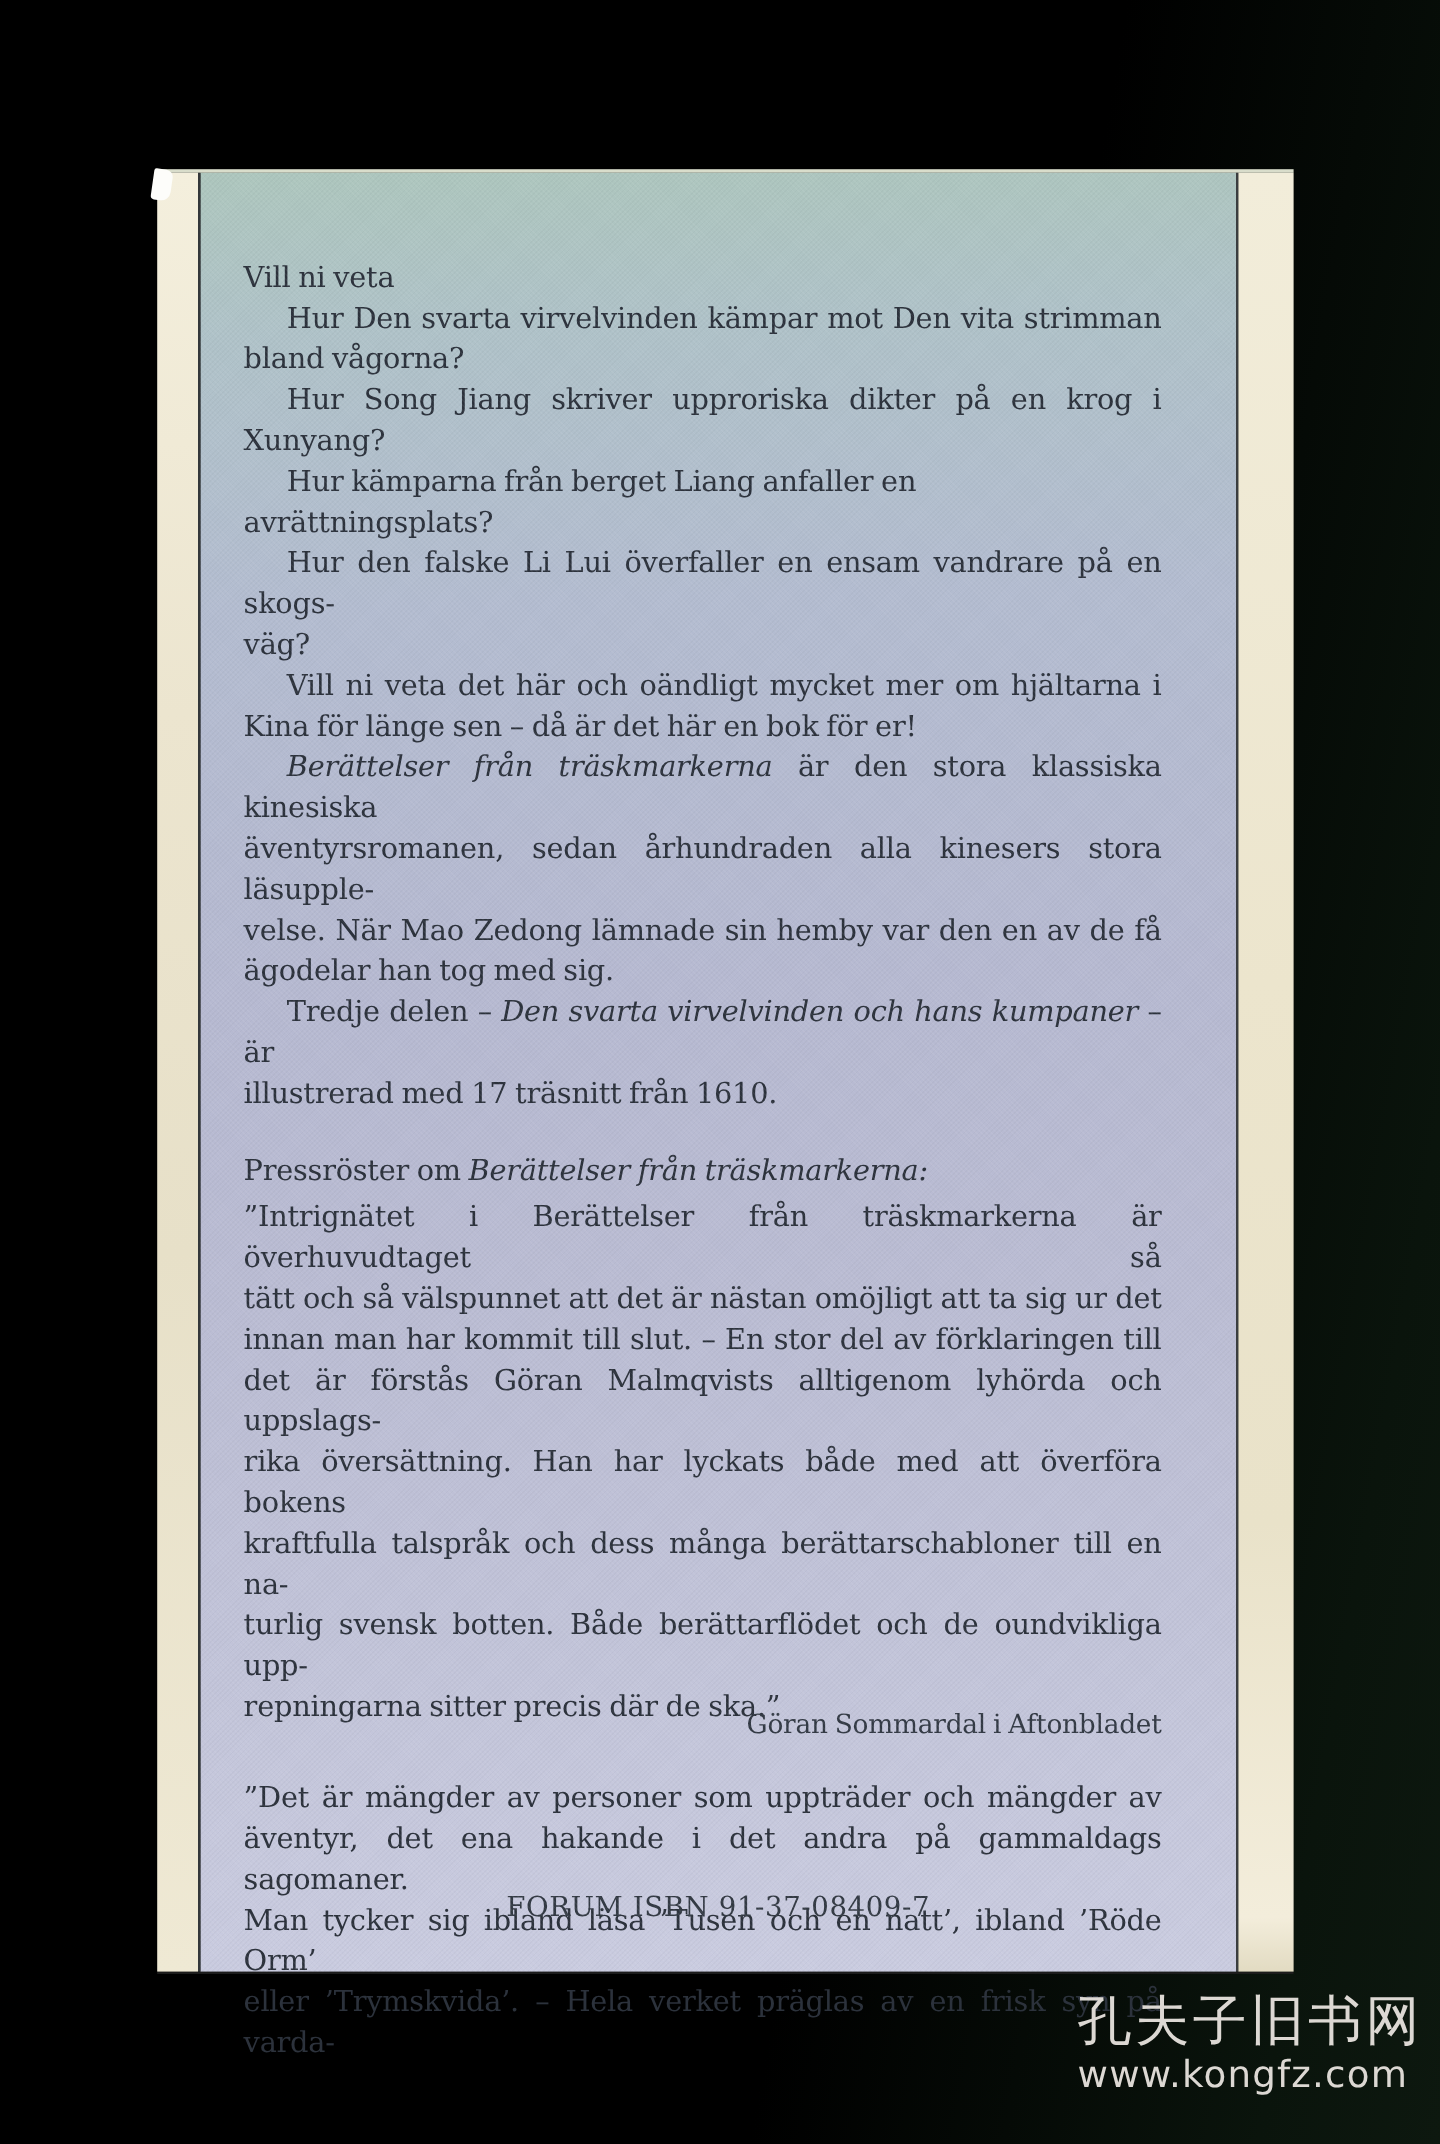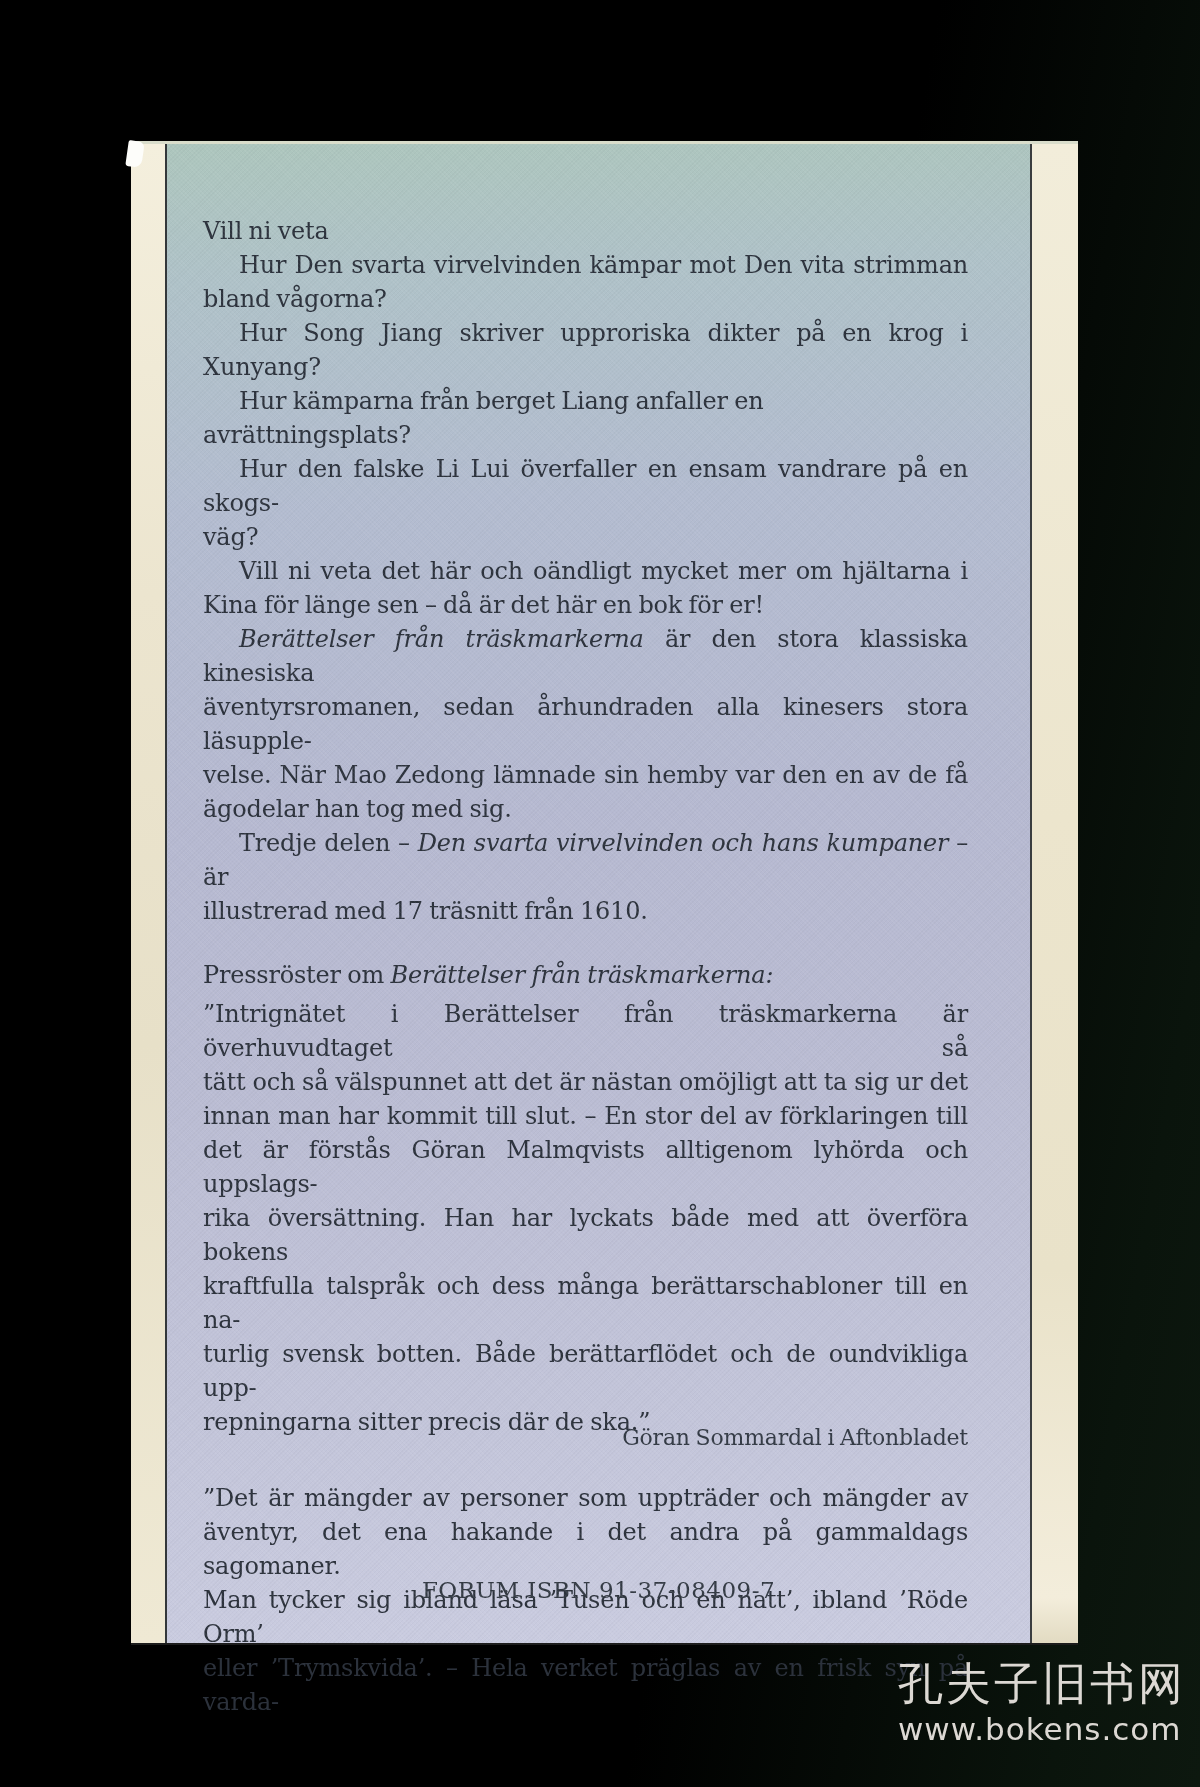--- a/index.html
+++ b/index.html
@@ -125,16 +125,16 @@
       </div>
       <div id="isbn-line">FORUM ISBN 91-37-08409-7</div>
     </div>
 
     <div id="edge-right"></div>
 
   </div>
 
   <div id="watermark">
     <div id="wm-cn">孔夫子旧书网</div>
-    <div id="wm-url">www.bokens.com</div>
+    <div id="wm-url">www.kongfz.com</div>
   </div>
 
 </div>
 
 </body></html>

